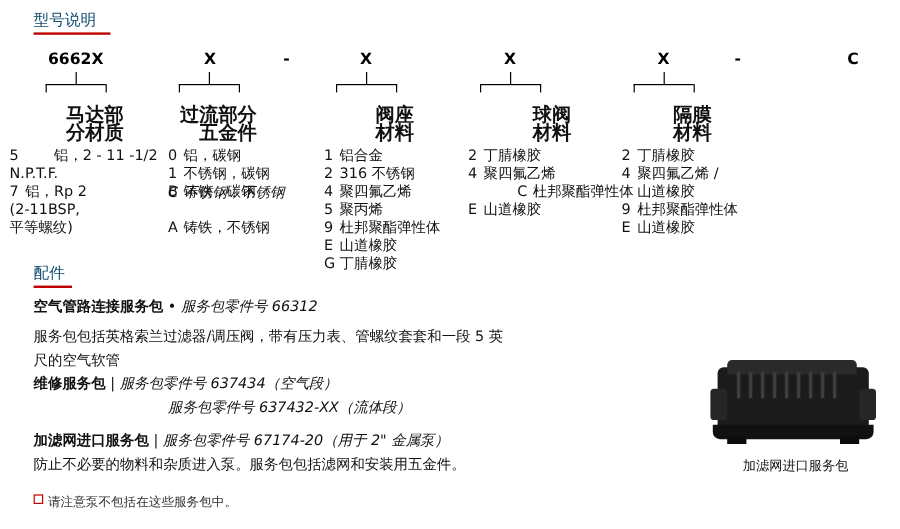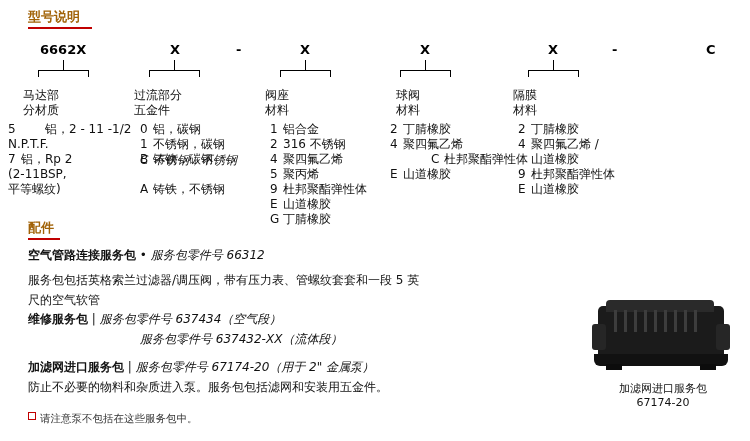--- a/index.html
+++ b/index.html
@@ -4,38 +4,38 @@
 <style>
   html,body{margin:0;padding:0;}
   body{
     width:750px;height:441px;
     background:#ffffff;
     font-family:"DejaVu Sans","Liberation Sans",sans-serif;
     font-size:12px;color:#111;
     position:relative;overflow:hidden;
   }
   .sec-title{
-    color:#a16207;font-weight:bold;font-size:13px;
+    color:#0c4a6e;font-weight:normal;font-size:13px;
   }
   #model-title{position:absolute;left:28px;top:8px;}
   #acc-title{position:absolute;left:28px;top:219px;}
 
   
   .redbar{position:absolute;height:2px;background:#c00000;}
 
   
   .code{position:absolute;font-weight:bold;font-size:13px;color:#000;}
   .dash{position:absolute;font-weight:bold;font-size:13px;color:#000;}
 
   
   .vline{position:absolute;width:1px;background:#000;}
   .hline{position:absolute;height:1px;background:#000;}
 
   
-  .colhead{position:absolute;text-align:left;font-weight:normal;font-size:12px;line-height:15px;}
+  .colhead{position:absolute;text-align:right;font-weight:bold;font-size:16px;line-height:15px;}
 
   
   .opt{position:absolute;font-size:12px;line-height:15px;white-space:nowrap;}
   .optkey{display:inline-block;width:13px;}
 
   
   .acc-line{position:absolute;font-size:12px;line-height:18px;}
   .acc-name{font-weight:bold;}
   .acc-ital{font-style:italic;}
   .note{position:absolute;font-size:10.5px;color:#333;}
@@ -173,14 +173,13 @@
   <div class="fin" style="left:92px;"></div>
   <div class="fin" style="left:102px;"></div>
   <div class="pump-port" style="left:0px;top:28px;width:14px;height:26px;"></div>
   <div class="pump-port" style="left:124px;top:28px;width:14px;height:26px;"></div>
   <div class="pump-base"></div>
   <div class="pump-foot" style="left:14px;"></div>
   <div class="pump-foot" style="left:108px;"></div>
 </div>
 <div class="cap">
   <div>加滤网进口服务包</div>
-  <div>67174-20</div>
 </div>
 
 </body></html>

